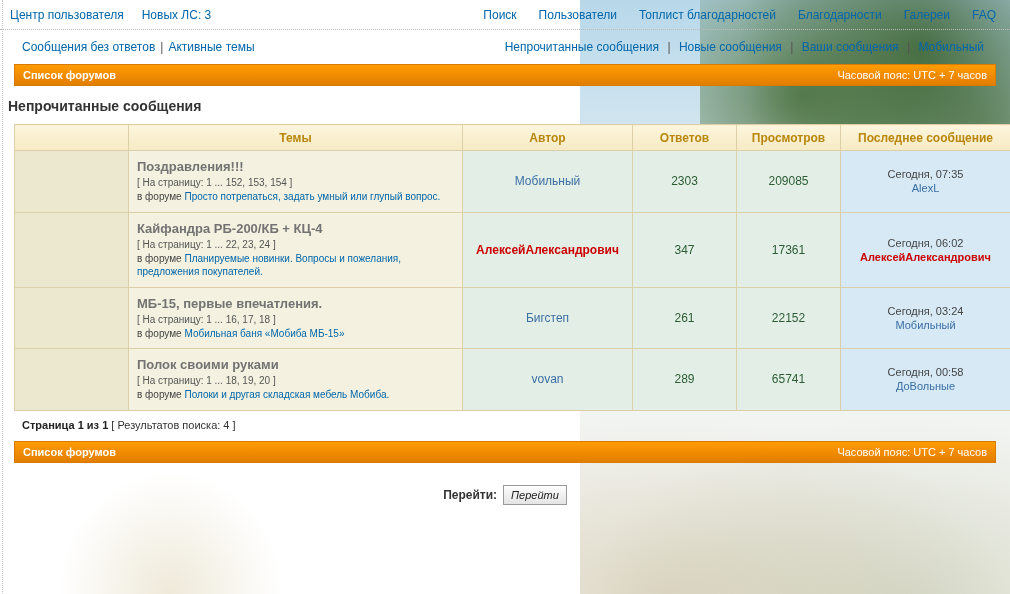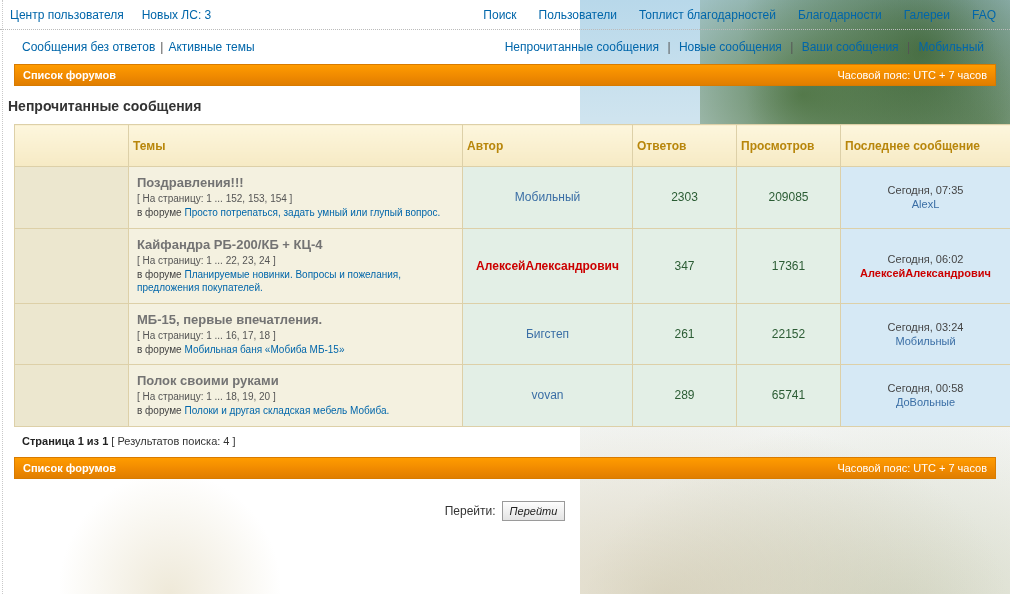--- a/index.html
+++ b/index.html
@@ -131,23 +131,23 @@
     border-collapse: collapse;
     border: 1px solid #cfc29a;
     background: transparent;
     table-layout: fixed;
   }
   .ftable thead th {
     background: linear-gradient(to bottom, #fdf6dd 0%, #f6eac4 100%);
     color: #b8860b;
     font-size: 12px;
     font-weight: bold;
-    height: 42px;
+    height: 26px;
     border: 1px solid #ddd0a8;
-    text-align: left;
+    text-align: center;
     padding: 0 4px;
   }
   .ftable thead th.c-icon { width: 114px; }
   .ftable thead th.c-topic { width: 334px; }
   .ftable thead th.c-author { width: 170px; }
   .ftable thead th.c-replies { width: 104px; }
   .ftable thead th.c-views { width: 104px; }
   .ftable thead th.c-last { width: 170px; }
 
   .ftable td {
@@ -197,21 +197,21 @@
 
   
   .jumpbox {
     margin-top: 22px;
     display: flex;
     justify-content: center;
     align-items: center;
     gap: 6px;
     font-size: 12px;
   }
-  .jumpbox .label { color: #333333; }
+  .jumpbox .label { color: #333333; font-weight: bold; }
   .select-fake {
     width: 478px;
     height: 20px;
     border: 1px solid #7f9db9;
     background: #ffffff;
     display: flex;
     align-items: center;
     padding: 0 4px;
     font-size: 11px;
     color: #333;

